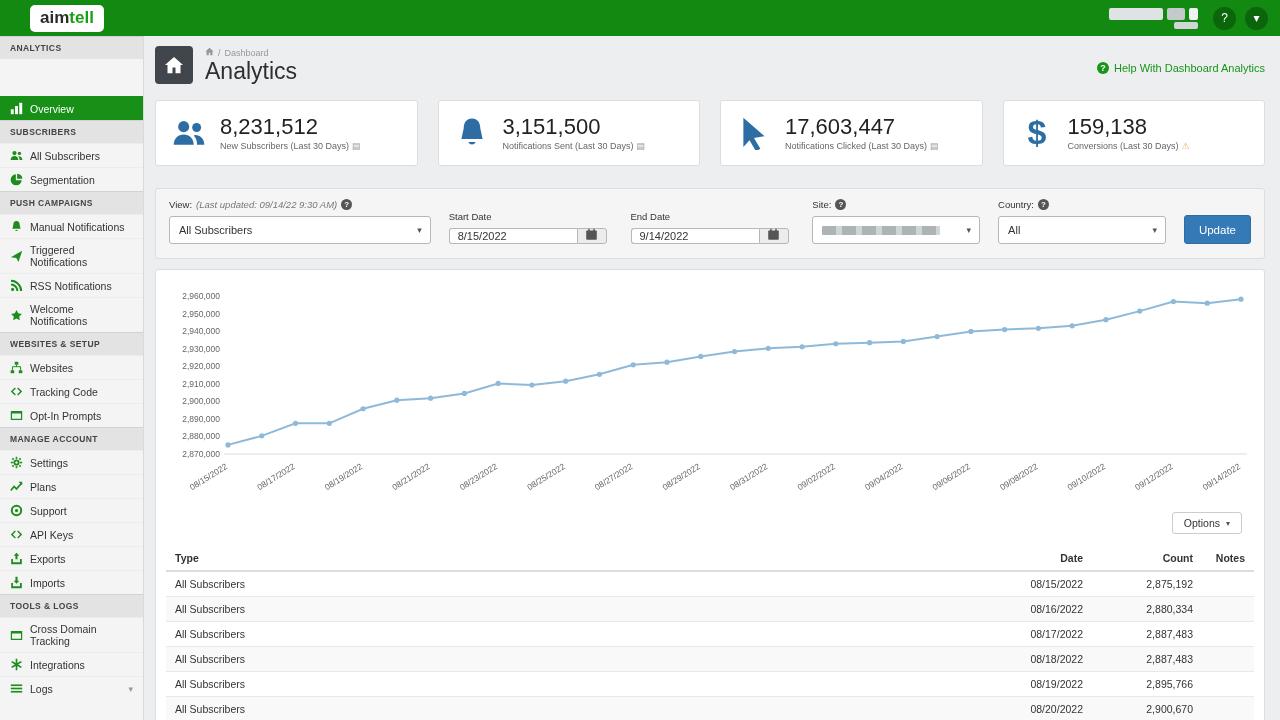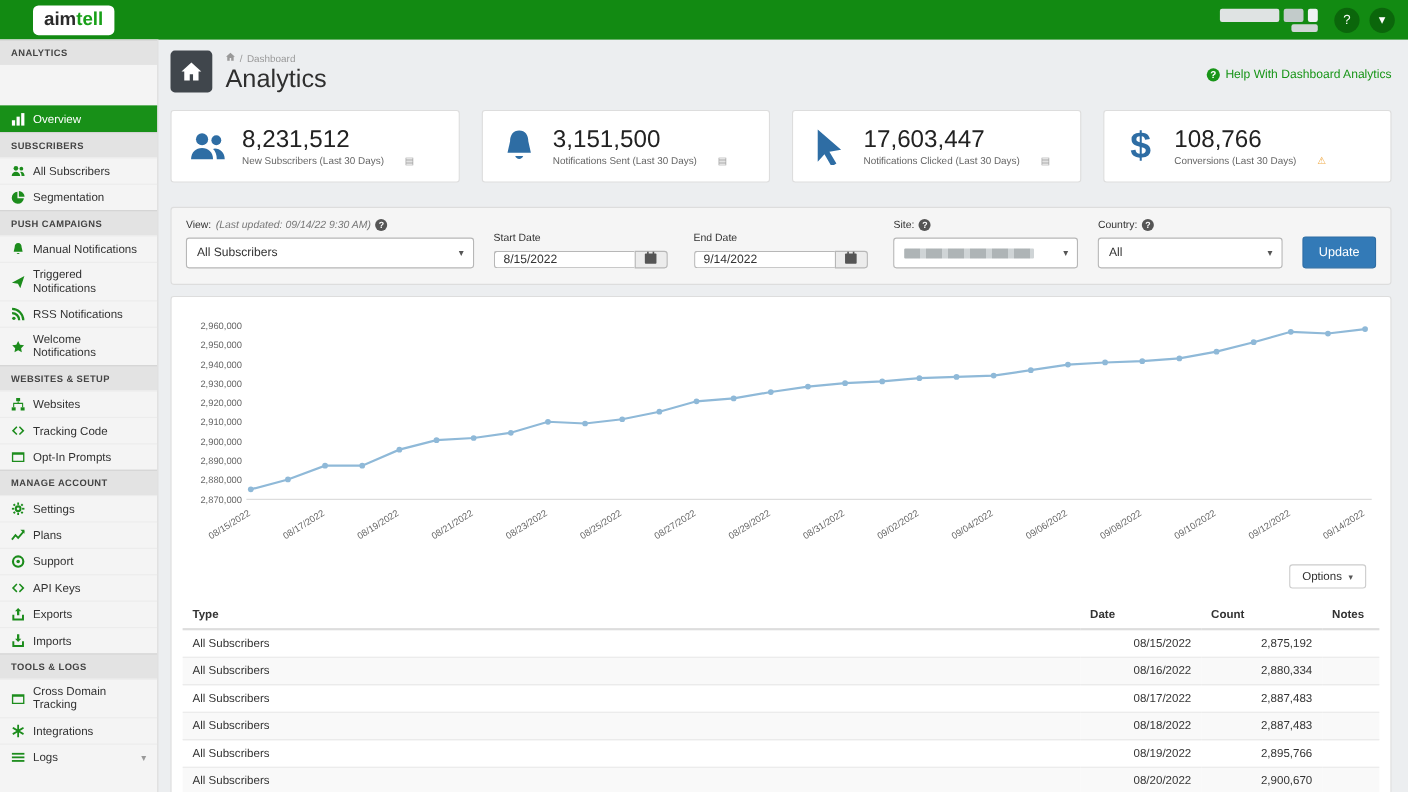--- a/index.html
+++ b/index.html
@@ -81,21 +81,21 @@
 
   
   .stats-row { display:flex; gap:20px; margin-bottom:22px; }
   .stat-card {
     flex:1; background:#fff; border:1px solid #ddd; border-radius:3px;
     padding:12px 16px; display:flex; align-items:center; gap:14px; height:66px;
   }
   .stat-icon { color:#2e6da4; flex-shrink:0; }
   .stat-icon svg { width:34px; height:34px; fill:currentColor; display:block; }
   .stat-value { font-size:22px; color:#222; line-height:1.05; }
-  .stat-label { font-size:9px; color:#666; margin-top:2px; display:flex; align-items:flex-end; gap:19px; }
+  .stat-label { font-size:9px; color:#666; margin-top:2px; display:flex; align-items:flex-end; gap:3px; }
   .mini-icon { color:#999; font-size:9px; }
   .mini-icon.warn { color:#f0ad4e; }
 
   
   .filter-panel {
     background:#f5f5f5; border:1px solid #ddd; border-radius:3px;
     padding:10px 13px 14px; display:flex; gap:18px; align-items:flex-end; margin-bottom:10px;
   }
   .f-col { display:flex; flex-direction:column; }
   .f-view { width:262px; }
@@ -132,21 +132,21 @@
   
   .content-card { background:#fff; border:1px solid #ddd; border-radius:3px; padding:16px 10px 0; }
   .tick { font-size:8.5px; fill:#666; }
   .options-row { display:flex; justify-content:flex-end; padding:4px 12px 12px; }
   .options-btn {
     background:#fff; border:1px solid #ccc; border-radius:3px; font-size:10.5px; color:#333;
     padding:4px 11px; cursor:pointer; display:flex; gap:6px; align-items:center; font-family:inherit;
   }
   .options-btn .caret { font-size:8px; color:#555; }
   table { width:100%; border-collapse:collapse; font-size:10.5px; color:#333; }
-  th { font-weight:bold; text-align:left; padding:6px 9px; border-bottom:2px solid #ddd; white-space:nowrap; }
+  th { font-weight:bold; text-align:right; padding:6px 9px; border-bottom:2px solid #ddd; white-space:nowrap; }
   th:first-child { text-align:left; }
   td { padding:6px 9px; border-bottom:1px solid #e8e8e8; text-align:right; white-space:nowrap; }
   td:first-child { text-align:left; }
   tbody tr:nth-child(even) { background:#f9f9f9; }
   tbody tr { cursor:pointer; }
   .col-date { width:110px; } .col-count { width:110px; } .col-notes { width:52px; }
 </style>
 </head>
 <body>
 
@@ -445,21 +445,21 @@
             </div>
           </div>
         </div>
         <div class="stat-card">
           <span class="stat-icon">
               <svg viewBox="0 0 16 16" style="width: 34px; height: 34px;">
                 <text x="8" y="13.2" text-anchor="middle" font-size="16" font-weight="bold" fill="currentColor" font-family="Liberation Sans,sans-serif">$</text>
               </svg>
             </span>
           <div>
-            <div class="stat-value">108,766</div>
+            <div class="stat-value">159,138</div>
             <div class="stat-label">
               <span>Conversions (Last 30 Days)</span>
               <span class="mini-icon warn">⚠</span>
             </div>
           </div>
         </div>
       </div>
 
       <div class="filter-panel">
         <div class="f-col f-view">

